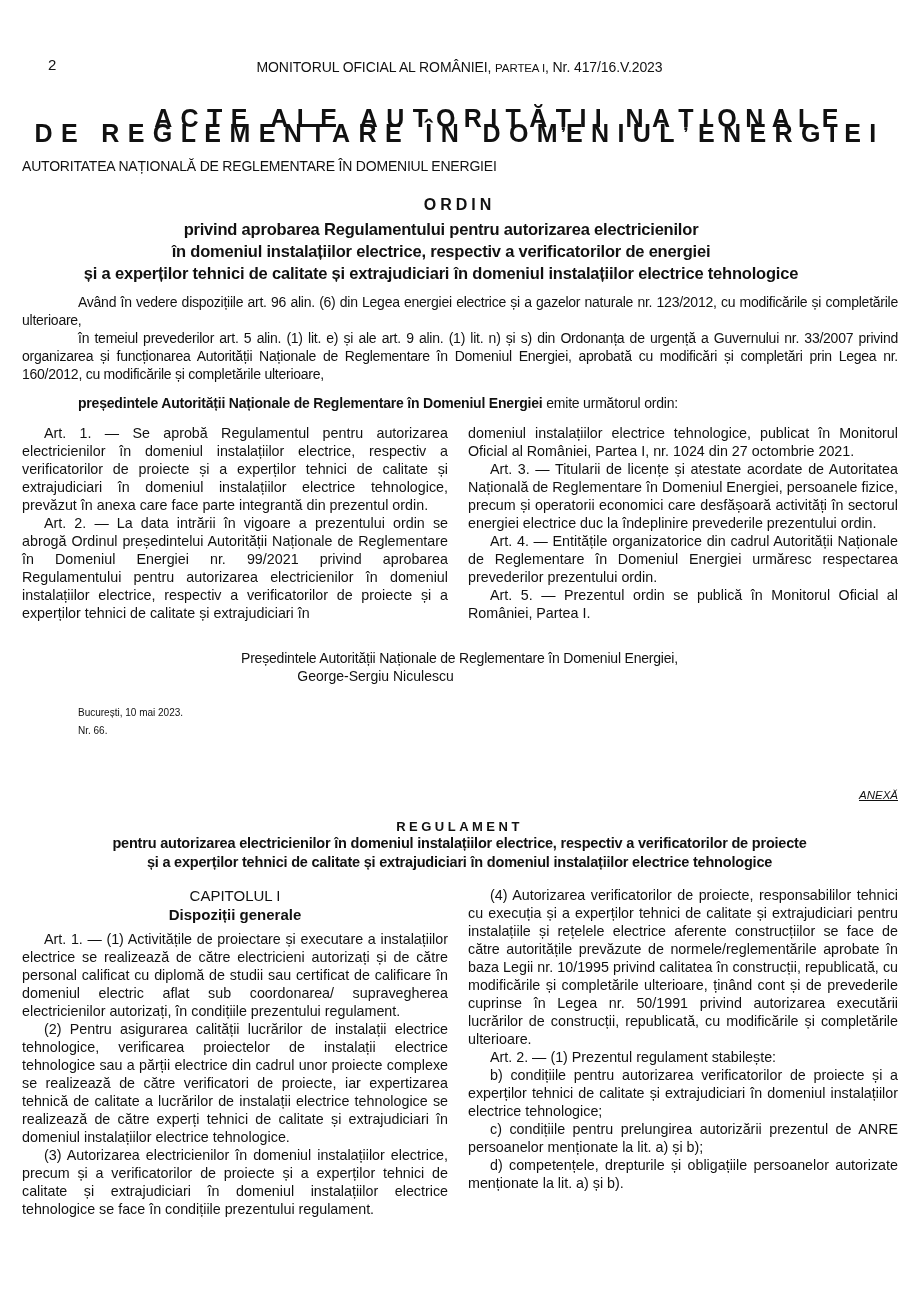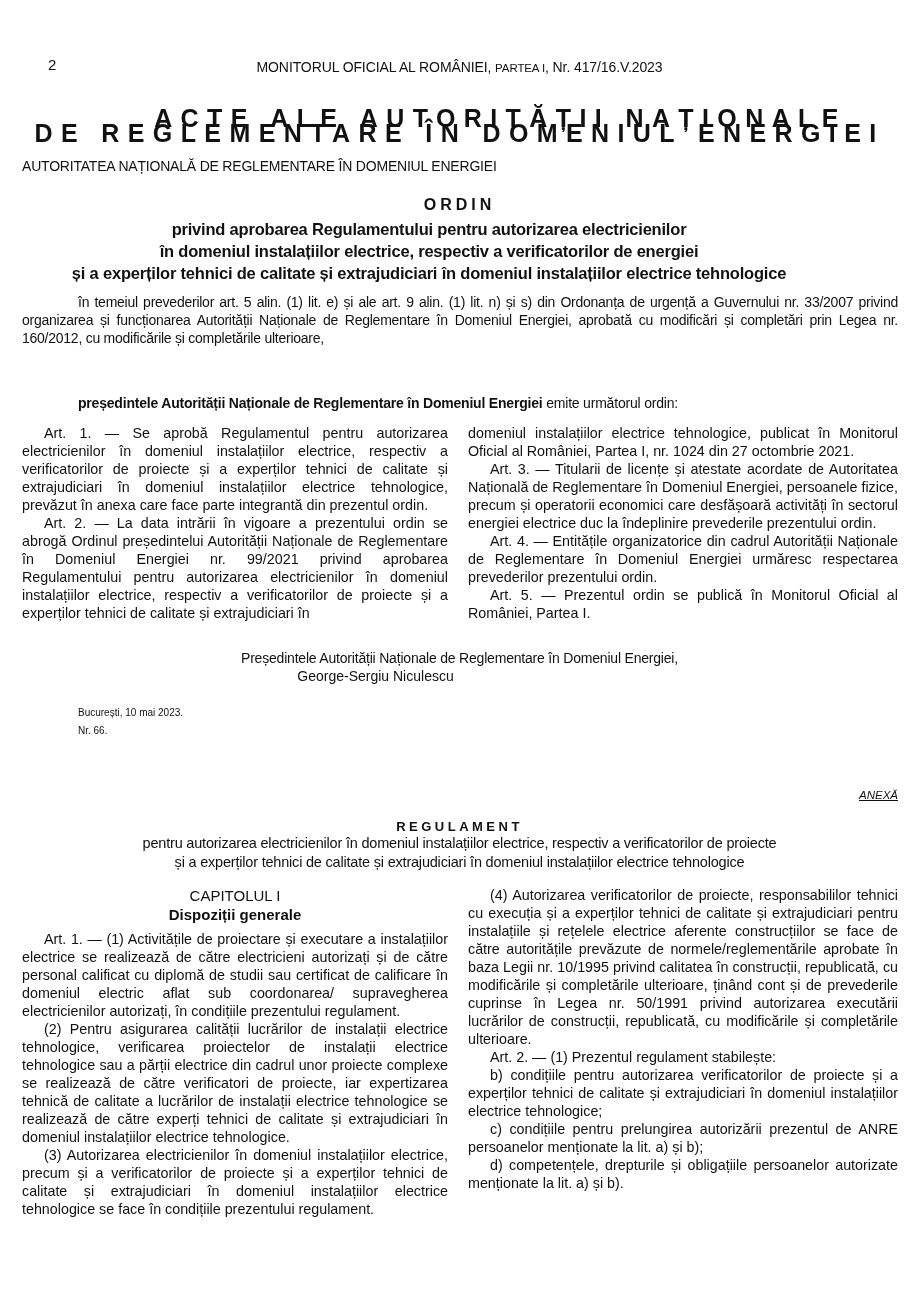--- a/index.html
+++ b/index.html
@@ -15,39 +15,40 @@
     left: 0; width: 919px; text-align: center; font-weight: bold;
     font-size: 25px; letter-spacing: 8.4px;
   }
   .title1 { top: 104px; padding-left: 41px; }
   .title2 { top: 119px; }
   .issuer { left: 22px; top: 158px; font-size: 14px; letter-spacing: -0.2px; }
   .ordin-h { left: 0; width: 919px; top: 196px; text-align: center; font-weight: bold; font-size: 16px; letter-spacing: 4px; }
   .ordin-sub {
     left: 0; width: 858px; top: 218px; text-align: center; font-weight: bold; font-size: 16.5px; line-height: 22px;
     letter-spacing: -0.2px;
+    padding-left: 12px;
   }
   .pre {
     left: 22px; width: 876px; top: 293px; font-size: 14px; line-height: 18px; text-align: justify; letter-spacing: -0.25px;
   }
   .pre p { margin: 0; text-indent: 56px; }
   .emite { left: 78px; top: 395px; font-size: 14px; letter-spacing: -0.2px; }
   .col {
     font-size: 14.3px; line-height: 18px; text-align: justify;
   }
   .col p { margin: 0; text-indent: 22px; }
   .colL1 { left: 22px; width: 426px; top: 424px; }
   .colR1 { left: 468px; width: 430px; top: 424px; }
   .colR1 p.cont { text-indent: 0; }
   .sign1 { left: 0; width: 919px; top: 650px; text-align: center; font-size: 14px; letter-spacing: -0.2px; }
   .sign2 { left: 0; width: 751px; top: 668px; text-align: center; font-size: 14px; font-weight: normal; }
   .place { left: 78px; top: 704px; font-size: 10px; line-height: 18px; }
   .anexa { right: 21px; top: 789px; font-size: 11.5px; font-style: italic; text-decoration: underline; }
   .reg-h { left: 0; width: 919px; top: 819px; text-align: center; font-weight: bold; font-size: 13px; letter-spacing: 3.5px; }
-  .reg-sub { left: 0; width: 919px; top: 834px; text-align: center; font-weight: normal; font-size: 14.5px; line-height: 19px; letter-spacing: -0.2px; }
+  .reg-sub { left: 0; width: 919px; top: 834px; text-align: center; font-weight: bold; font-size: 14.5px; line-height: 19px; letter-spacing: -0.2px; }
   .cap { left: 22px; width: 426px; top: 886px; text-align: center; font-size: 15px; line-height: 19px; }
   .cap .b { font-weight: bold; }
   .colL2 { left: 22px; width: 426px; top: 930px; }
   .colR2 { left: 468px; width: 430px; top: 886px; }
 </style>
 </head>
 <body>
 
 <div class="abs pgnum">2</div>
 <div class="abs running"><span>MONITORUL OFICIAL AL ROMÂNIEI, </span><span class="small">PARTEA I</span><span>, Nr. 417/16.V.2023</span></div>
@@ -57,20 +58,21 @@
 <div class="abs issuer">AUTORITATEA NAȚIONALĂ DE REGLEMENTARE ÎN DOMENIUL ENERGIEI</div>
 
 <div class="abs ordin-h">ORDIN</div>
 <div class="abs ordin-sub">
   <div>privind aprobarea Regulamentului pentru autorizarea electricienilor</div>
   <div>în domeniul instalațiilor electrice, respectiv a verificatorilor de energiei</div>
   <div>și a experților tehnici de calitate și extrajudiciari în domeniul instalațiilor electrice tehnologice</div>
 </div>
 
 <div class="abs pre">
+  <p>Având în vedere dispozițiile art. 96 alin. (6) din Legea energiei electrice și a gazelor naturale nr. 123/2012, cu modificările și completările ulterioare,</p>
   <p>în temeiul prevederilor art. 5 alin. (1) lit. e) și ale art. 9 alin. (1) lit. n) și s) din Ordonanța de urgență a Guvernului nr. 33/2007 privind organizarea și funcționarea Autorității Naționale de Reglementare în Domeniul Energiei, aprobată cu modificări și completări prin Legea nr. 160/2012, cu modificările și completările ulterioare,</p>
 </div>
 
 <div class="abs emite"><b>președintele Autorității Naționale de Reglementare în Domeniul Energiei</b><span> emite următorul ordin:</span></div>
 
 <div class="abs col colL1">
   <p>Art. 1. — Se aprobă Regulamentul pentru autorizarea electricienilor în domeniul instalațiilor electrice, respectiv a verificatorilor de proiecte și a experților tehnici de calitate și extrajudiciari în domeniul instalațiilor electrice tehnologice, prevăzut în anexa care face parte integrantă din prezentul ordin.</p>
   <p>Art. 2. — La data intrării în vigoare a prezentului ordin se abrogă Ordinul președintelui Autorității Naționale de Reglementare în Domeniul Energiei nr. 99/2021 privind aprobarea Regulamentului pentru autorizarea electricienilor în domeniul instalațiilor electrice, respectiv a verificatorilor de proiecte și a experților tehnici de calitate și extrajudiciari în</p>
 </div>
 

